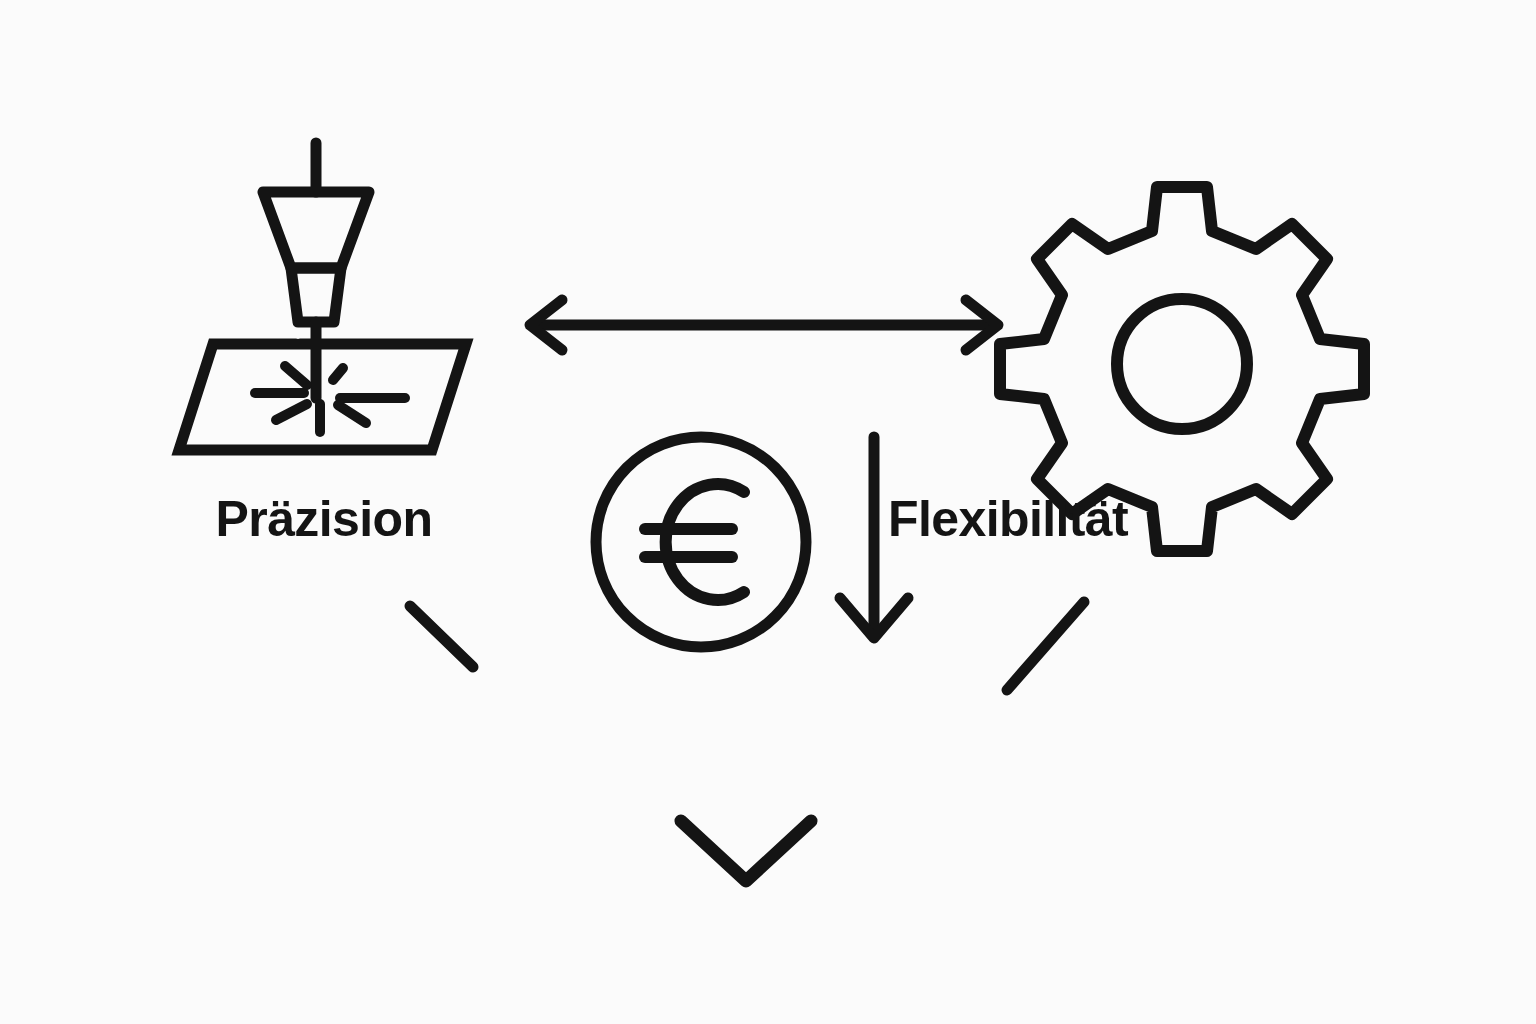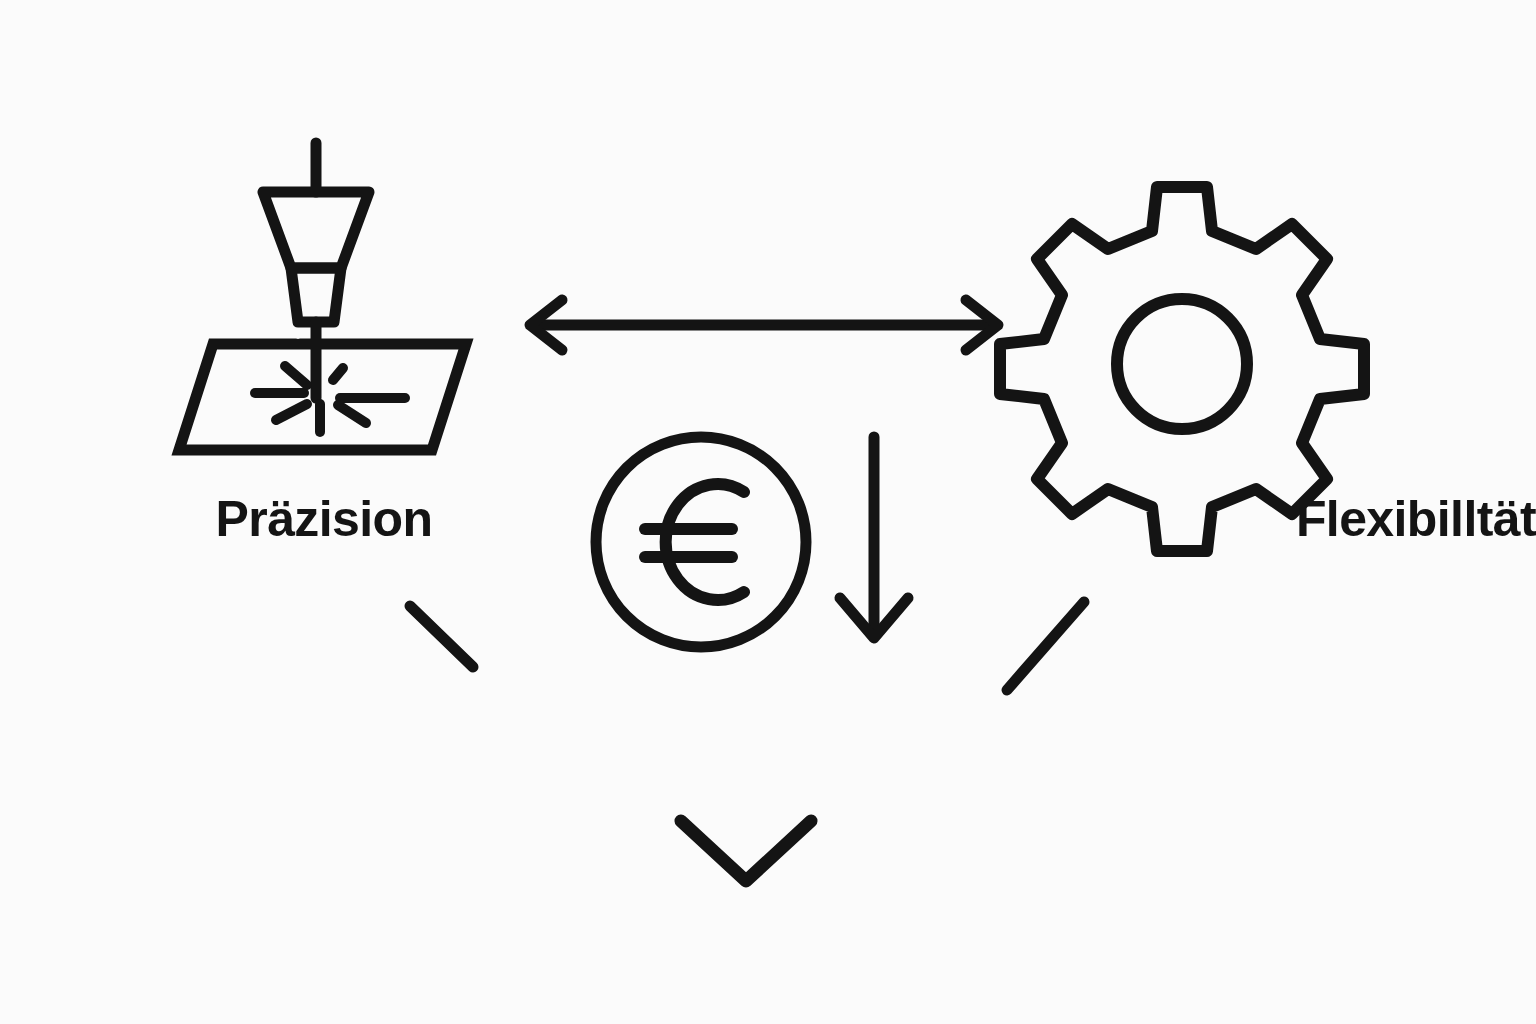--- a/index.html
+++ b/index.html
@@ -44,21 +44,21 @@
   #label-praezision {
     left: 0px;
     top: 494px;
     width: 648px;
     text-align: center;
   }
   #label-flexibilitaet {
     left: 888px;
     top: 494px;
     width: 648px;
-    text-align: right;
+    text-align: left;
   }
   #label-kosteneinsparung {
     left: 468px;
     top: 698px;
     width: 568px;
     text-align: center;
   }
 </style>
 </head>
 <body>

